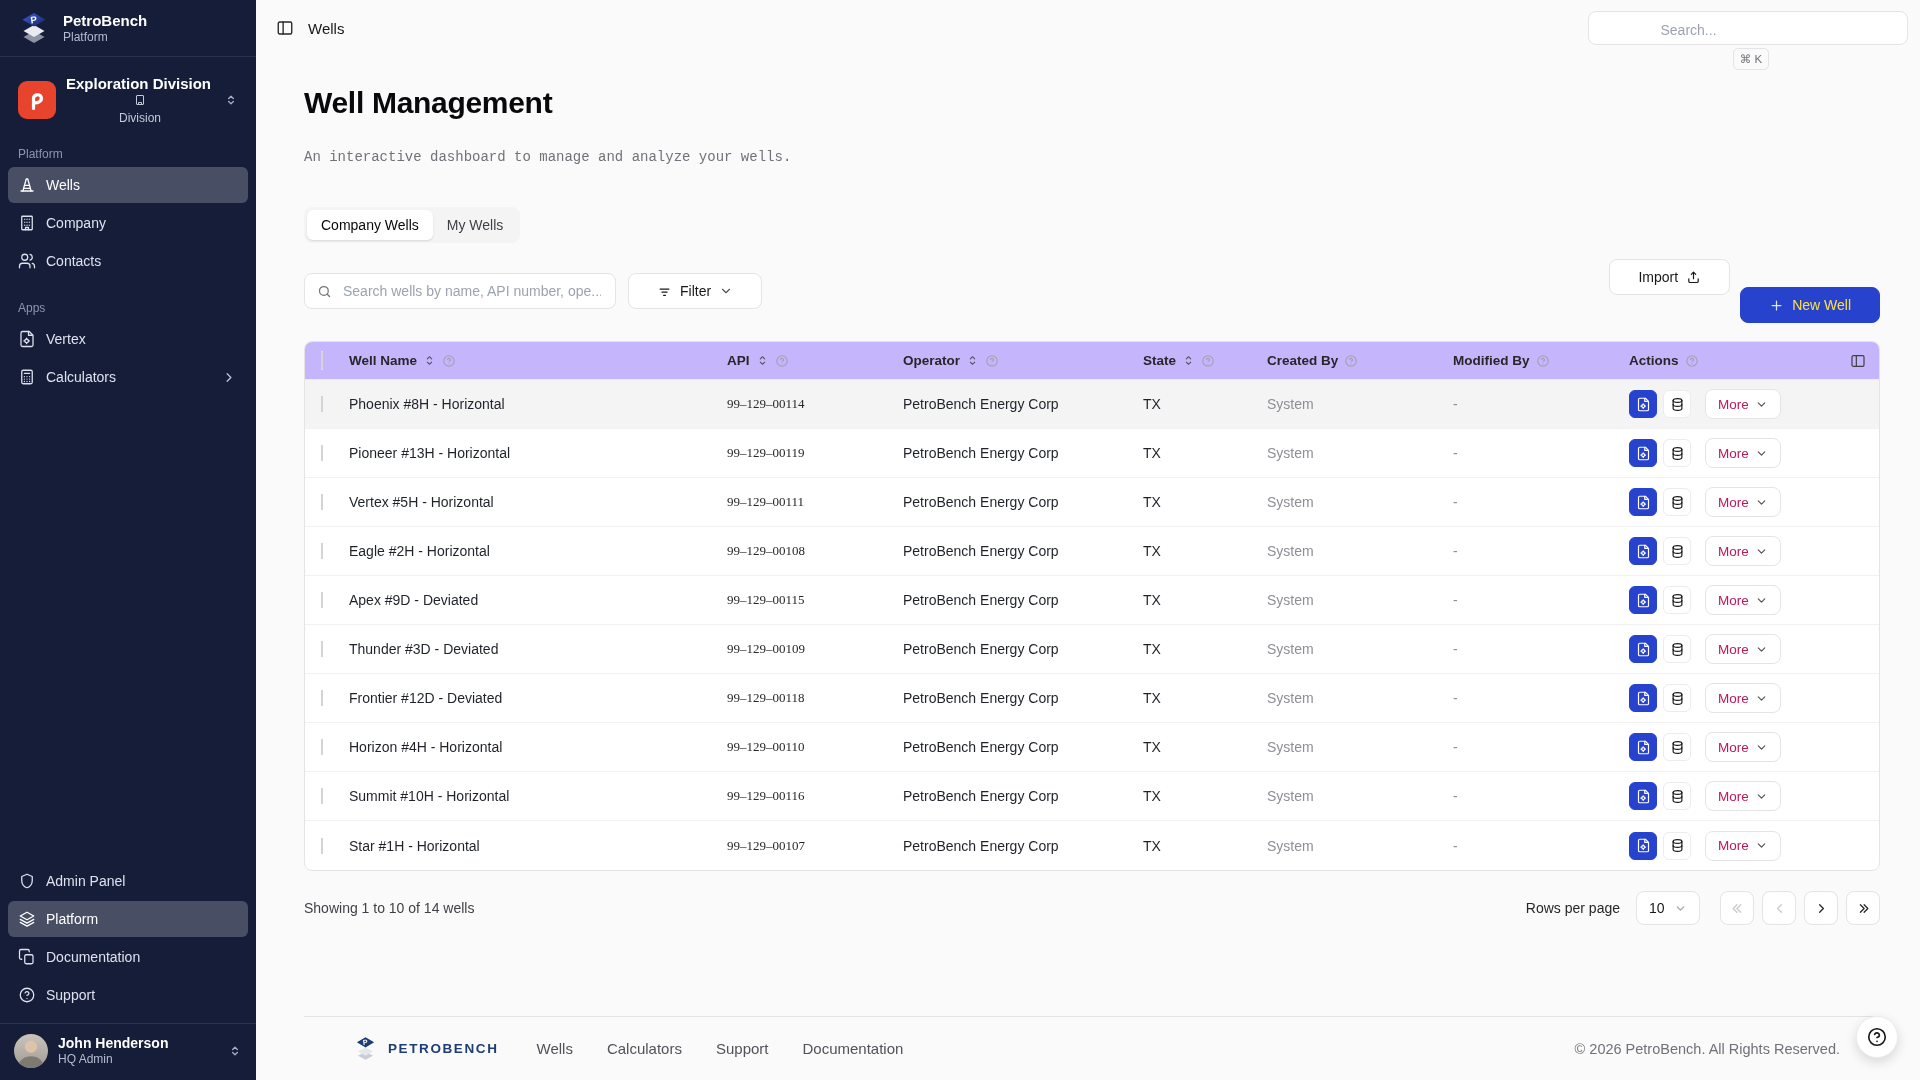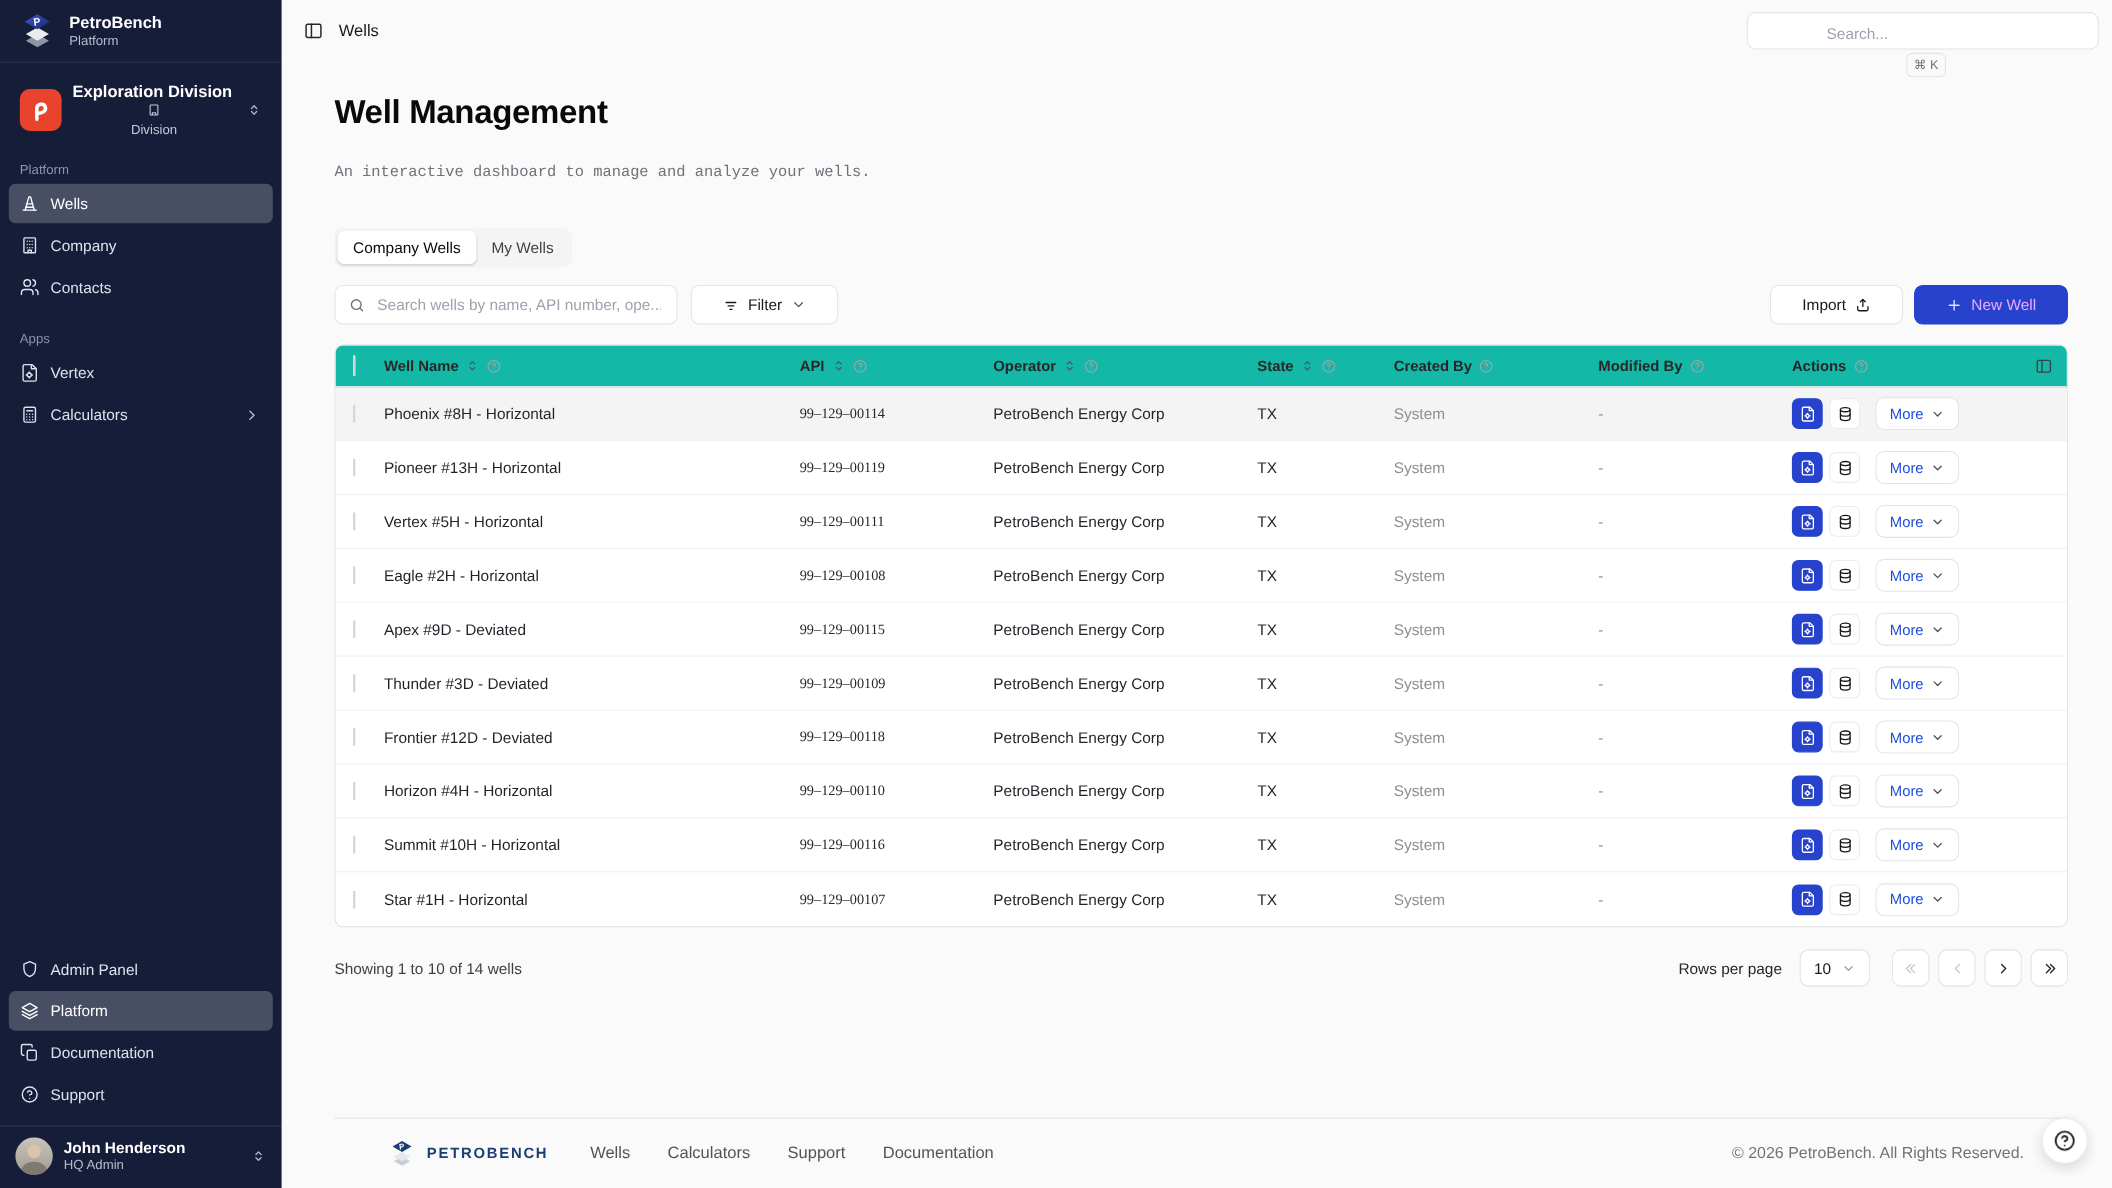--- a/index.html
+++ b/index.html
@@ -62,46 +62,46 @@
   .tab.active { background:#fff; color:#09090b; box-shadow:0 1px 2px rgba(0,0,0,.12); }
 
   .toolbar { margin-top:16px; display:flex; align-items:center; gap:12px; }
   .search-wells { width:312px; height:36px; background:#fff; border:1px solid #e4e4e7; border-radius:8px; display:flex; align-items:center; gap:9px; padding:0 12px; }
   .search-wells svg { width:15px; height:15px; color:#71717a; }
   .search-wells input { border:none; outline:none; flex:1; min-width:0; font-size:14px; background:transparent; font-family:inherit; color:#18181b; }
   .search-wells input::placeholder { color:#9ca3af; }
   .btn { height:36px; display:inline-flex; align-items:center; gap:8px; padding:0 28px; background:#fff; border:1px solid #e4e4e7; border-radius:8px; font-size:14px; font-weight:500; color:#18181b; cursor:pointer; font-family:inherit; }
   .btn svg { width:15px; height:15px; }
   .btn .chev { width:14px; height:14px; color:#52525b; }
-  .btn-primary { background:#2743cd; border-color:#2743cd; color:#f0abfc; }
+  .btn-primary { background:#2743cd; border-color:#2743cd; color:#fde047;margin-top:28px; }
   .btn-primary .plus { color:#dfe4ff; }
   .toolbar-right { margin-left:auto; display:flex; gap:10px; }
 
   
   .table { margin-top:18px; background:#fff; border:1px solid #e4e4e7; border-radius:8px; overflow:hidden; }
   .thead, .tr { display:grid; grid-template-columns:44px minmax(0,1fr) 176px 240px 124px 186px 176px 250px; align-items:center; }
-  .thead { height:38px; background:#14b8a6; border-bottom:1px solid #ececf0; position:relative; }
+  .thead { height:38px; background:#c4b5fd; border-bottom:1px solid #ececf0; position:relative; }
   .th { display:flex; align-items:center; gap:6px; font-size:13.5px; font-weight:600; color:#27272a; padding-right:8px; cursor:pointer; }
   .sort-icon { width:13px; height:13px; color:#52525b; }
   .help-badge svg { width:14px; height:14px; color:#a1a1aa; }
   .th-check, .td-check { padding-left:16px; }
   .checkbox { width:16px; height:16px; border:1px solid #d4d4d8; border-radius:4px; background:#fff; cursor:pointer; }
   .col-toggle { position:absolute; right:13px; top:50%; transform:translateY(-50%); width:16px; height:16px; color:#3f3f46; cursor:pointer; }
 
   .tr { height:49px; border-bottom:1px solid #f1f1f4; font-size:14px; color:#1f2329; }
   .tr:last-child { border-bottom:none; }
   .tr.is-hover { background:#f4f4f5; }
   .td { padding-right:8px; white-space:nowrap; overflow:hidden; text-overflow:ellipsis; }
   .td-api { font-family:Liberation Serif, serif; font-size:13px; color:#27272a; }
   .td-muted { color:#8e8e96; }
   .td-actions { display:flex; align-items:center; gap:6px; overflow:visible; }
   .icon-btn { width:28px; height:28px; min-width:28px; border-radius:6px; border:1px solid #ececf0; background:#fff; display:inline-flex; align-items:center; justify-content:center; cursor:pointer; color:#18181b; padding:0; }
   .icon-btn svg { width:15px; height:15px; }
   .icon-btn-primary { background:#2743cd; border-color:#2743cd; color:#fff; }
-  .more-btn { margin-left:8px; height:30px; display:inline-flex; align-items:center; gap:6px; padding:0 12px; background:#fff; border:1px solid #e4e4e7; border-radius:8px; font-size:13.5px; font-weight:500; color:#1d4ed8; cursor:pointer; font-family:inherit; }
+  .more-btn { margin-left:8px; height:30px; display:inline-flex; align-items:center; gap:6px; padding:0 12px; background:#fff; border:1px solid #e4e4e7; border-radius:8px; font-size:13.5px; font-weight:500; color:#be185d; cursor:pointer; font-family:inherit; }
   .more-btn svg { width:13px; height:13px; color:#52525b; }
 
   
   .pagination { margin-top:20px; display:flex; align-items:center; font-size:14px; color:#3f3f46; }
   .pg-right { margin-left:auto; display:flex; align-items:center; gap:16px; }
   .pg-label { color:#27272a; }
   .pg-select { height:34px; min-width:64px; border:1px solid #e4e4e7; background:#fff; border-radius:8px; display:inline-flex; align-items:center; gap:9px; padding:0 10px 0 12px; font-size:14px; color:#18181b; cursor:pointer; }
   .pg-select svg { width:13px; height:13px; color:#a1a1aa; }
   .pg-btns { display:flex; gap:8px; margin-left:4px; }
   .pg-btn { width:34px; height:34px; border:1px solid #e4e4e7; border-radius:8px; background:#fff; display:inline-flex; align-items:center; justify-content:center; color:#27272a; cursor:pointer; padding:0; }

